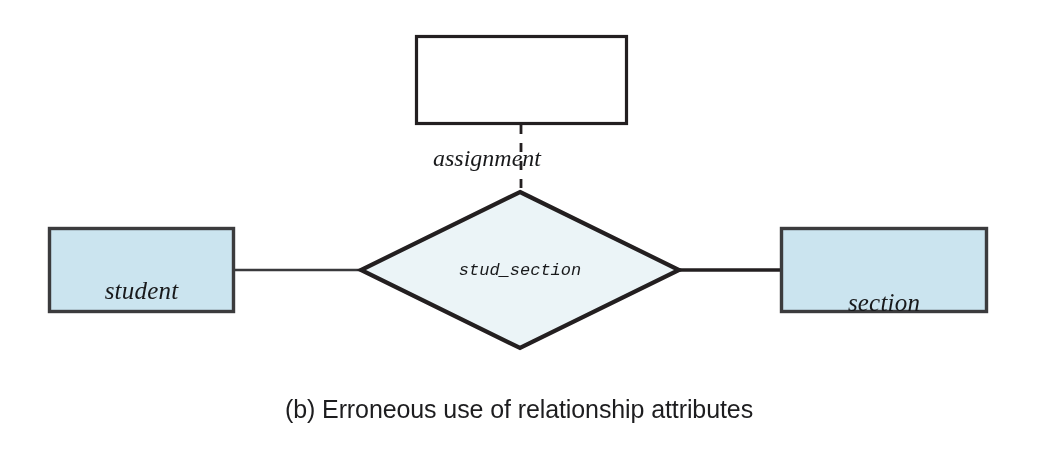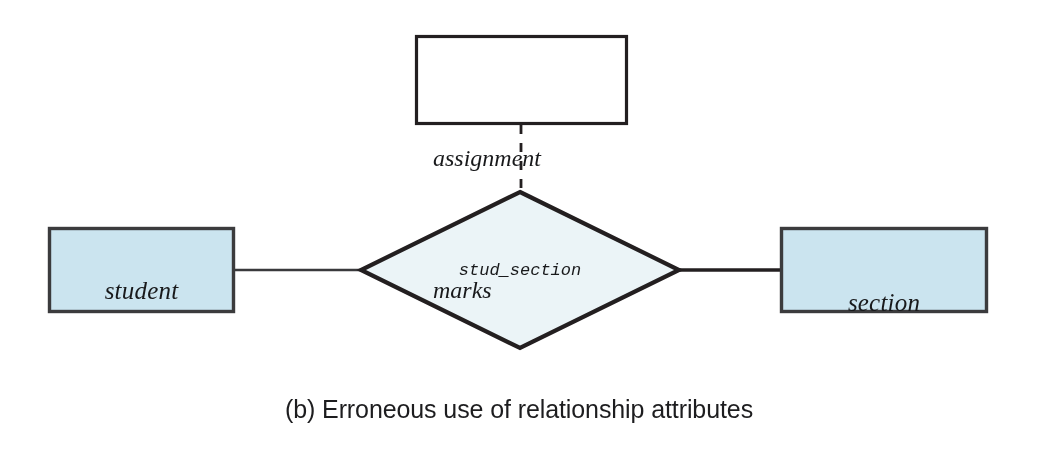--- a/index.html
+++ b/index.html
@@ -89,21 +89,20 @@
 
   <rect x="49.5" y="228.5" width="184" height="83" fill="#cbe4ef" stroke="#3b3b3d" stroke-width="3.4"></rect>
 
   <rect x="781.5" y="228.5" width="205" height="83" fill="#cbe4ef" stroke="#3b3b3d" stroke-width="3.4"></rect>
 
   <polygon points="520,192 679,270 520,348 361,270" fill="#ebf4f7" stroke="#231f20" stroke-width="4.2" stroke-linejoin="miter"></polygon>
 </svg>
 
 <div class="node-label attribute-label" style="left:415px; top:35px; width:213px; height:90px;">
   <span>assignment</span>
-  <span>marks</span>
 </div>
 
 <div class="node-label entity-label" style="left:48px; top:227px; width:187px; height:86px;">student</div>
 
 <div class="node-label entity-label" style="left:780px; top:227px; width:208px; height:110px;">section</div>
 
 <div class="node-label relationship-label" style="left:380px; top:240px; width:280px; height:60px;">stud_section</div>
 
 <div id="caption">(b) Erroneous use of relationship attributes</div>
 

